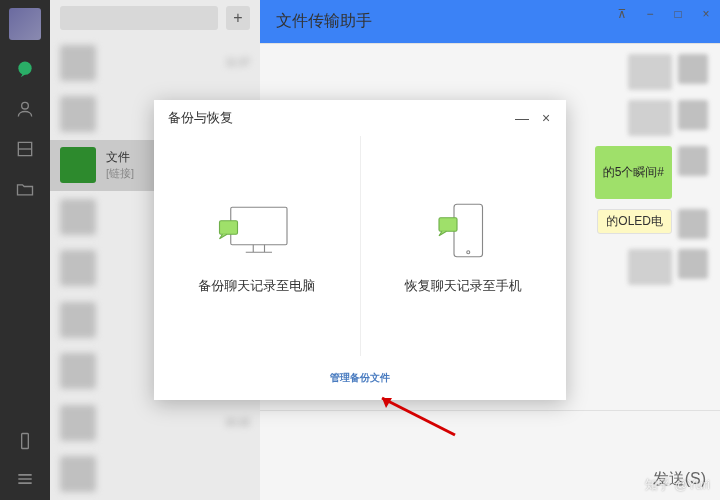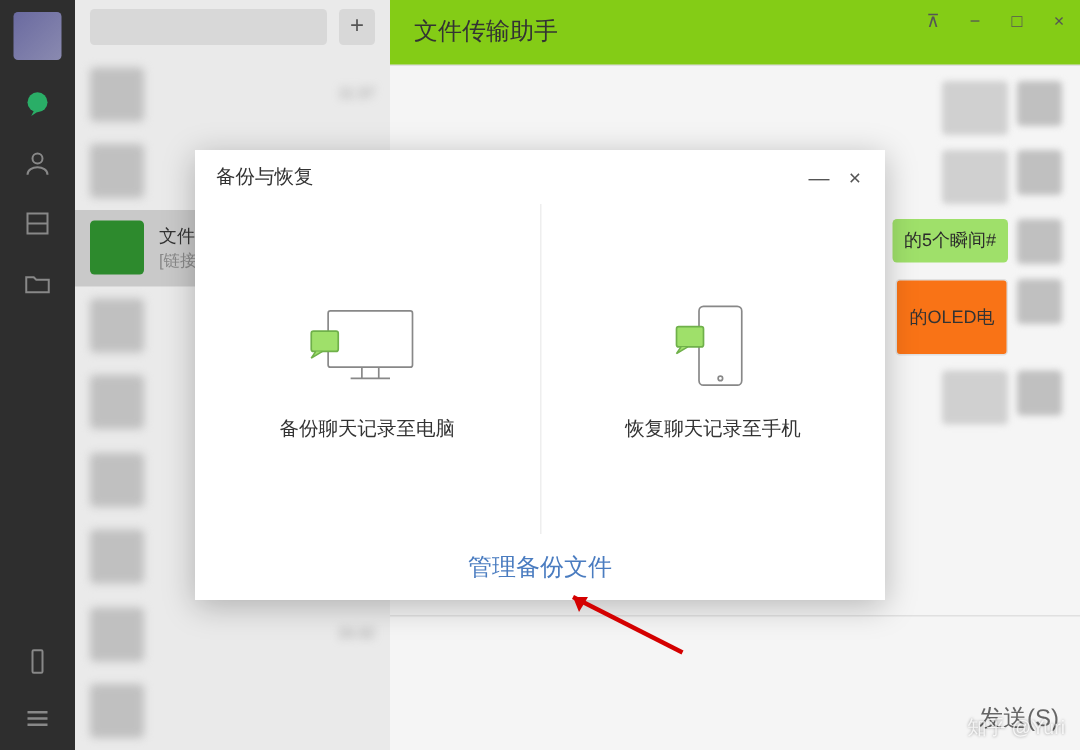--- a/index.html
+++ b/index.html
@@ -23,45 +23,45 @@
   .conv .meta { flex: 1; display: flex; flex-direction: column; }
   .conv .name { font-size: 12px; color: #333; }
   .conv .sub  { font-size: 11px; color: #888; }
   .conv .time { font-size: 10px; color: #999; }
   .conv.blur { filter: blur(3px); }
   .conv.active { background: #c9c9c9; }
   .conv.active .ava { background: #2d8a2d; }
 
   
   .chat { flex: 1; background: #f5f5f5; display: flex; flex-direction: column; position: relative; }
-  .chat-header { height: 44px; display: flex; align-items: center; padding: 0 16px; font-size: 16px; color: #333; border-bottom: 1px solid #e0e0e0; background: #84cc16; }
+  .chat-header { height: 44px; display: flex; align-items: center; padding: 0 16px; font-size: 16px; color: #333; border-bottom: 1px solid #e0e0e0; background: #3b82f6; }
   .winbtns { position: absolute; top: 0; right: 0; height: 28px; display: flex; }
   .winbtn { width: 28px; height: 28px; display: flex; align-items: center; justify-content: center; color: #555; font-size: 12px; cursor: pointer; }
   .chat-body { flex: 1; padding: 10px 12px; display: flex; flex-direction: column; gap: 10px; overflow: hidden; }
   .msg-row { display: flex; gap: 6px; justify-content: flex-end; align-items: flex-start; }
   .thumb { width: 44px; height: 36px; background: #d0d0d0; border-radius: 3px; filter: blur(2px); }
-  .bubble { background: #9fe06a; color: #2b2b2b; font-size: 12px; padding: 6px 8px; border-radius: 3px; max-width: 160px; }
-  .card  { background: #f97316; color: #333; font-size: 12px; padding: 16px 8px; border-radius: 3px; max-width: 160px; border: 1px solid #e0e0e0; }
+  .bubble { background: #9fe06a; color: #2b2b2b; font-size: 12px; padding: 18px 8px; border-radius: 3px; max-width: 160px; }
+  .card  { background: #fef9c3; color: #333; font-size: 12px; padding: 3px 8px; border-radius: 3px; max-width: 160px; border: 1px solid #e0e0e0; }
   .msg-ava { width: 30px; height: 30px; background: #c0c0c0; border-radius: 3px; filter: blur(2px); }
   .chat-input { height: 90px; border-top: 1px solid #e0e0e0; position: relative; }
   .sendbtn { position: absolute; right: 14px; bottom: 10px; font-size: 16px; color: #666; cursor: pointer; }
 
   
   .overlay { position: absolute; inset: 0; display: flex; align-items: center; justify-content: center; }
-  .modal { width: 460px; height: 300px; background: #fff; box-shadow: 0 4px 20px rgba(0,0,0,.25); display: flex; flex-direction: column; position: relative; }
+  .modal { width: 412px; height: 300px; background: #fff; box-shadow: 0 4px 20px rgba(0,0,0,.25); display: flex; flex-direction: column; position: relative; }
   .modal-head { height: 36px; display: flex; align-items: center; padding: 0 14px; font-size: 13px; color: #333; }
   .modal-close { position: absolute; top: 8px; right: 10px; width: 20px; height: 20px; display: flex; align-items: center; justify-content: center; color: #555; cursor: pointer; font-size: 14px; }
   .modal-min   { position: absolute; top: 8px; right: 34px; width: 20px; height: 20px; display: flex; align-items: center; justify-content: center; color: #555; cursor: pointer; font-size: 14px; }
   .modal-body { flex: 1; display: flex; }
   .opt { flex: 1; display: flex; flex-direction: column; align-items: center; justify-content: center; gap: 10px; cursor: pointer; }
   .opt + .opt { border-left: 1px solid #eee; }
   .opt svg { width: 90px; height: 70px; stroke: #888; fill: none; stroke-width: 1.5; }
   .opt-label { font-size: 13px; color: #333; }
   .modal-foot { height: 44px; display: flex; align-items: center; justify-content: center; }
-  .linkbtn { font-size: 16px; color: #4a7cc0; cursor: pointer; }
+  .linkbtn { font-size: 10px; color: #4a7cc0; cursor: pointer; font-weight: bold; }
 
   
   .arrow { position: absolute; left: 370px; top: 390px; width: 90px; height: 50px; pointer-events: none; }
 
   .watermark { position: absolute; right: 10px; bottom: 6px; font-size: 13px; color: rgba(255,255,255,.8); text-shadow: 0 0 2px rgba(0,0,0,.4); pointer-events: none; margin-left: 32px; }
 </style>
 </head>
 <body>
 
 <div class="app">

